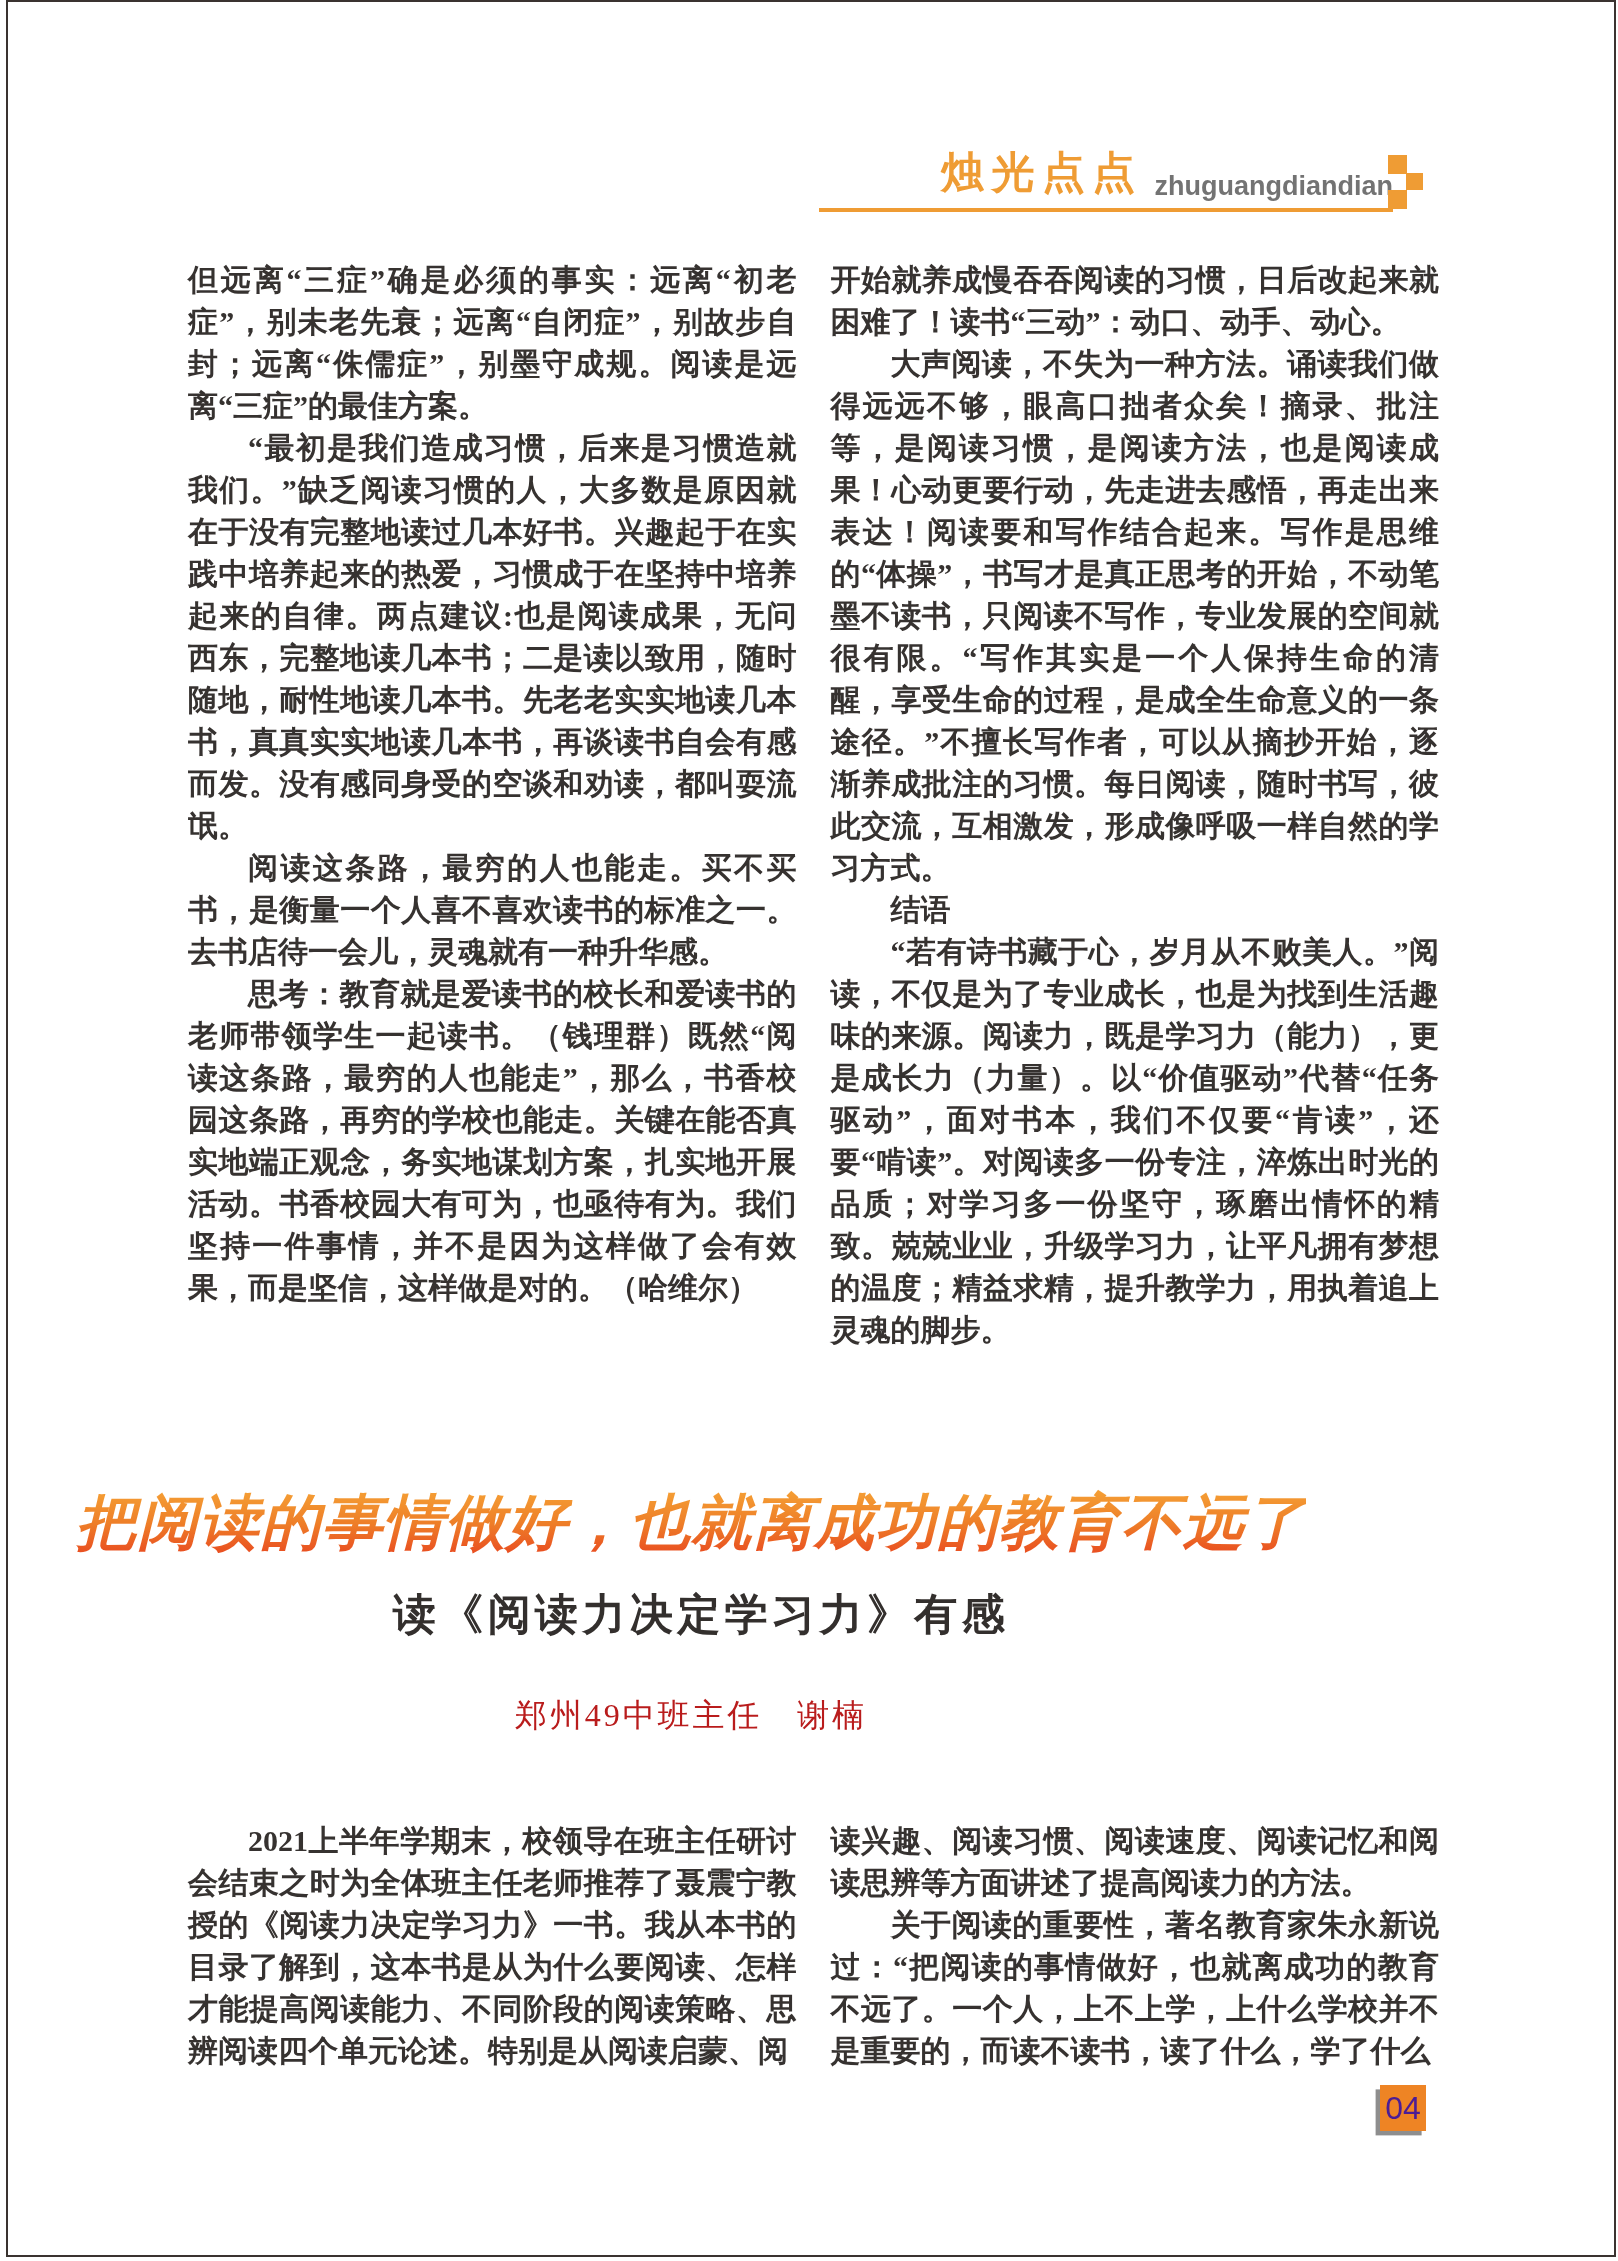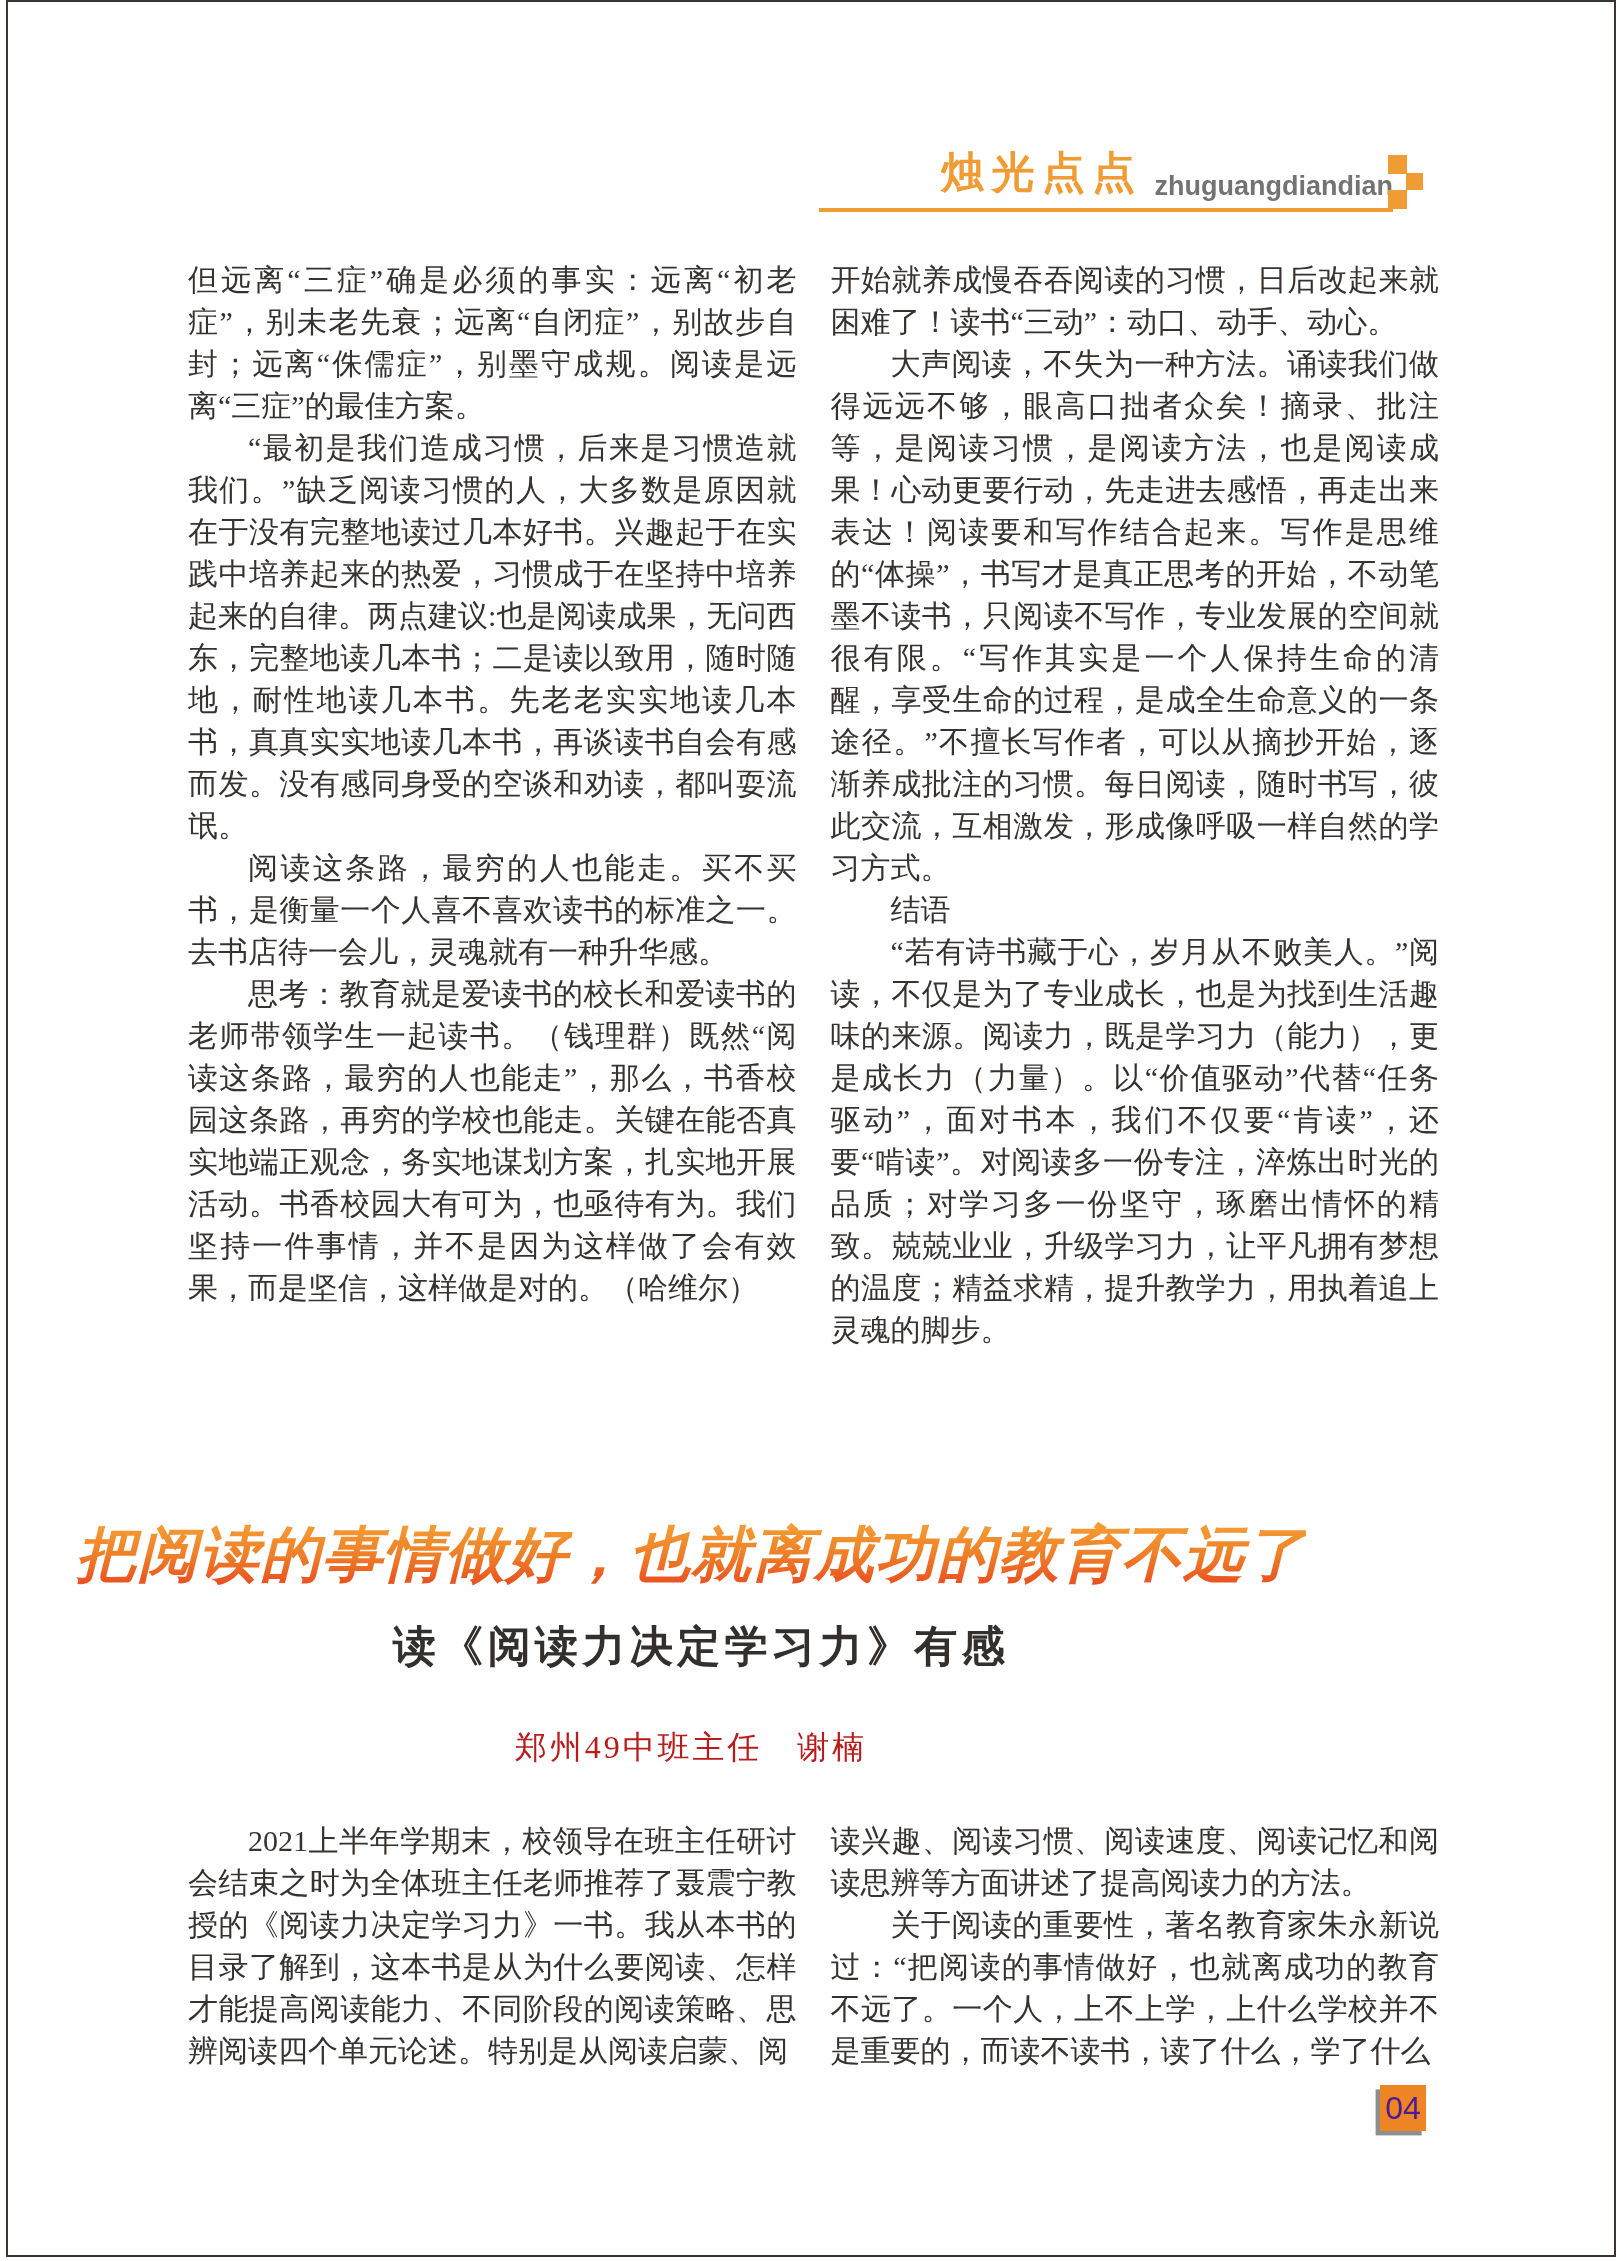--- a/index.html
+++ b/index.html
@@ -29,25 +29,25 @@
   .sq1{left:0;top:0;width:19px;height:19px;}
   .sq2{left:18.4px;top:17.7px;width:17px;height:17px;}
   .sq3{left:0;top:35px;width:19px;height:19px;}
   
   .cols{position:absolute;left:188px;width:1251px;display:flex;gap:34px;}
   .cols-top{top:259px;}
   .cols-bottom{top:1820px;}
   .col{flex:1 1 0;min-width:0;}
   .col p{
     margin:0;font-size:30px;line-height:42px;text-align:justify;
-    text-indent:2em;color:#363230;
+    text-indent:2em;color:#363230;font-weight:bold;
   }
   .col p.flush{text-indent:0;}
   
-  .feature{position:absolute;left:0;top:1515px;width:1382px;text-align:center;}
+  .feature{position:absolute;left:0;top:1483px;width:1382px;text-align:center;}
   .feature-title{
     margin:0;display:inline-block;
     font-size:60px;line-height:1.35;font-weight:bold;letter-spacing:1.5px;
     font-style:italic;white-space:nowrap;
     background:linear-gradient(180deg,#f5a035 8%,#ee7e28 50%,#e8441f 95%);
     -webkit-background-clip:text;background-clip:text;
     color:transparent;
   }
   .feature-subtitle{
     margin:25px 0 0 0;font-size:43px;line-height:1.2;font-weight:bold;

